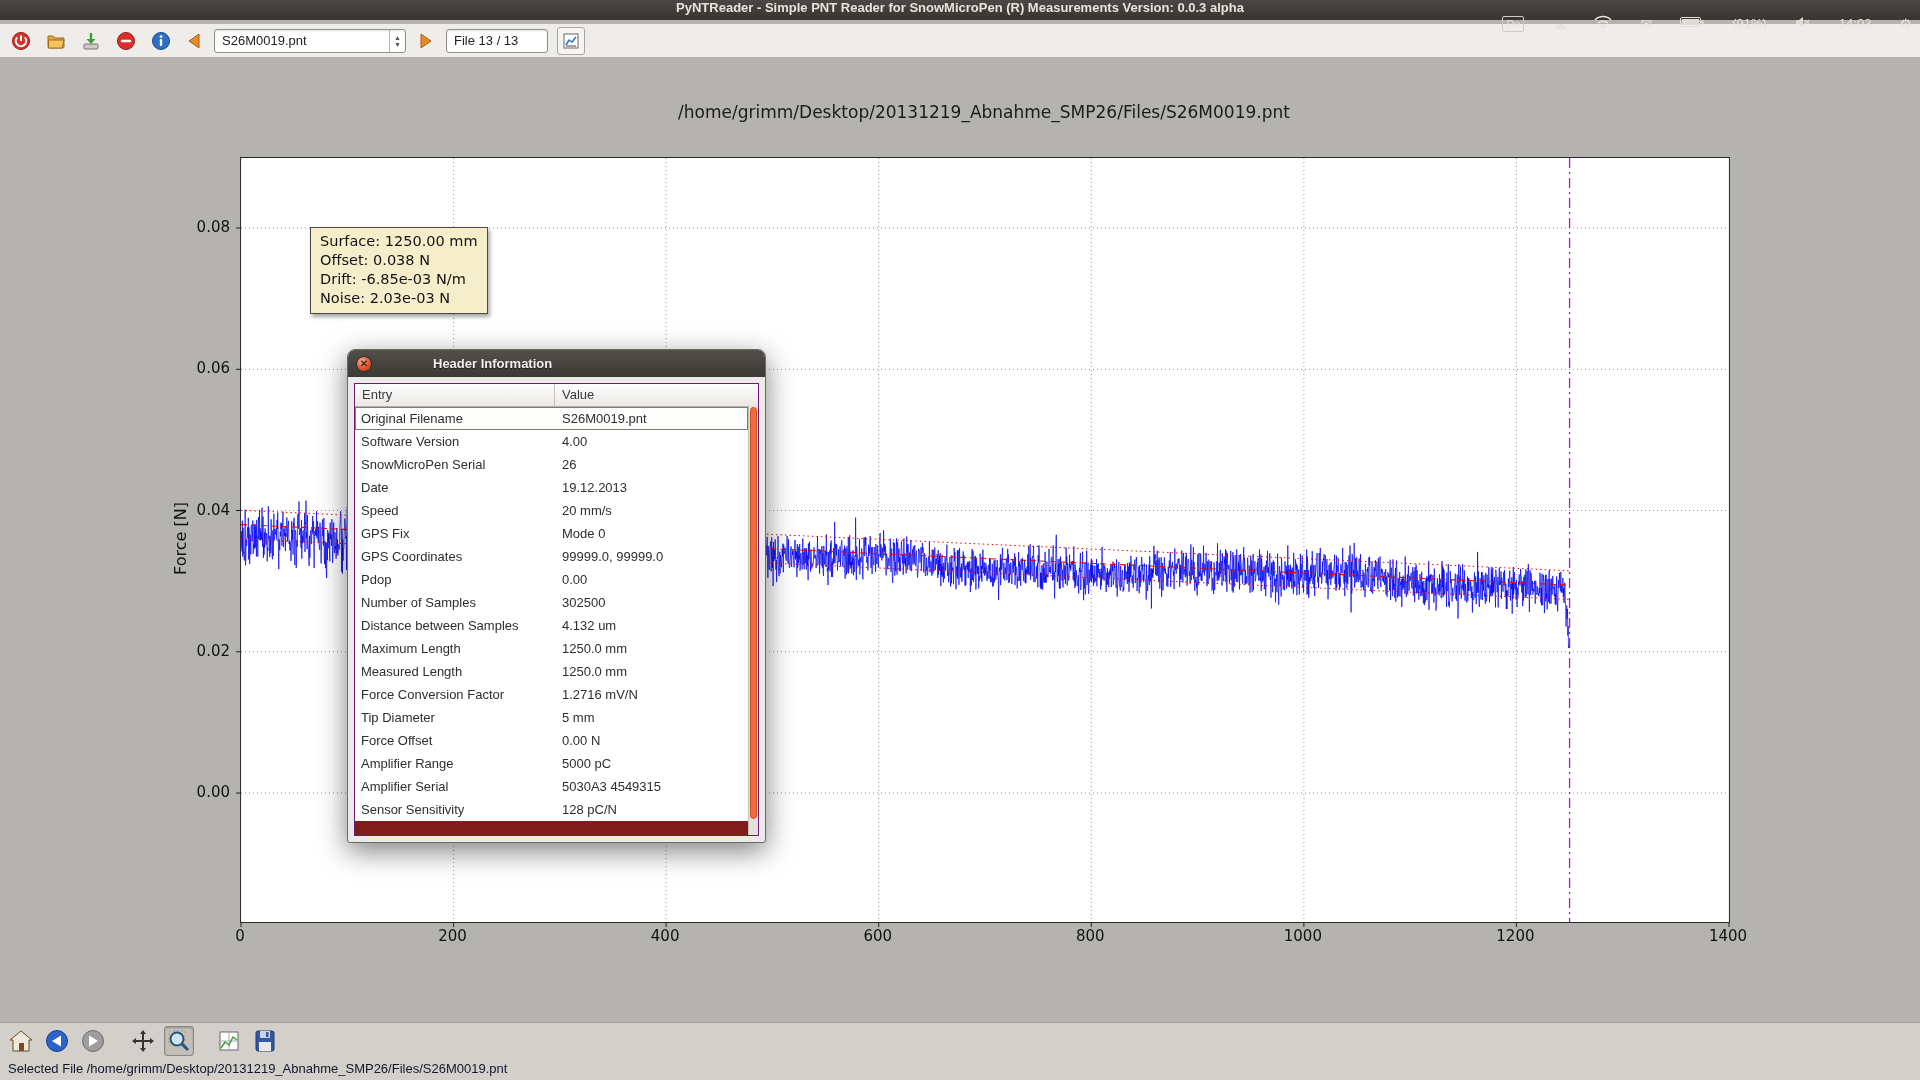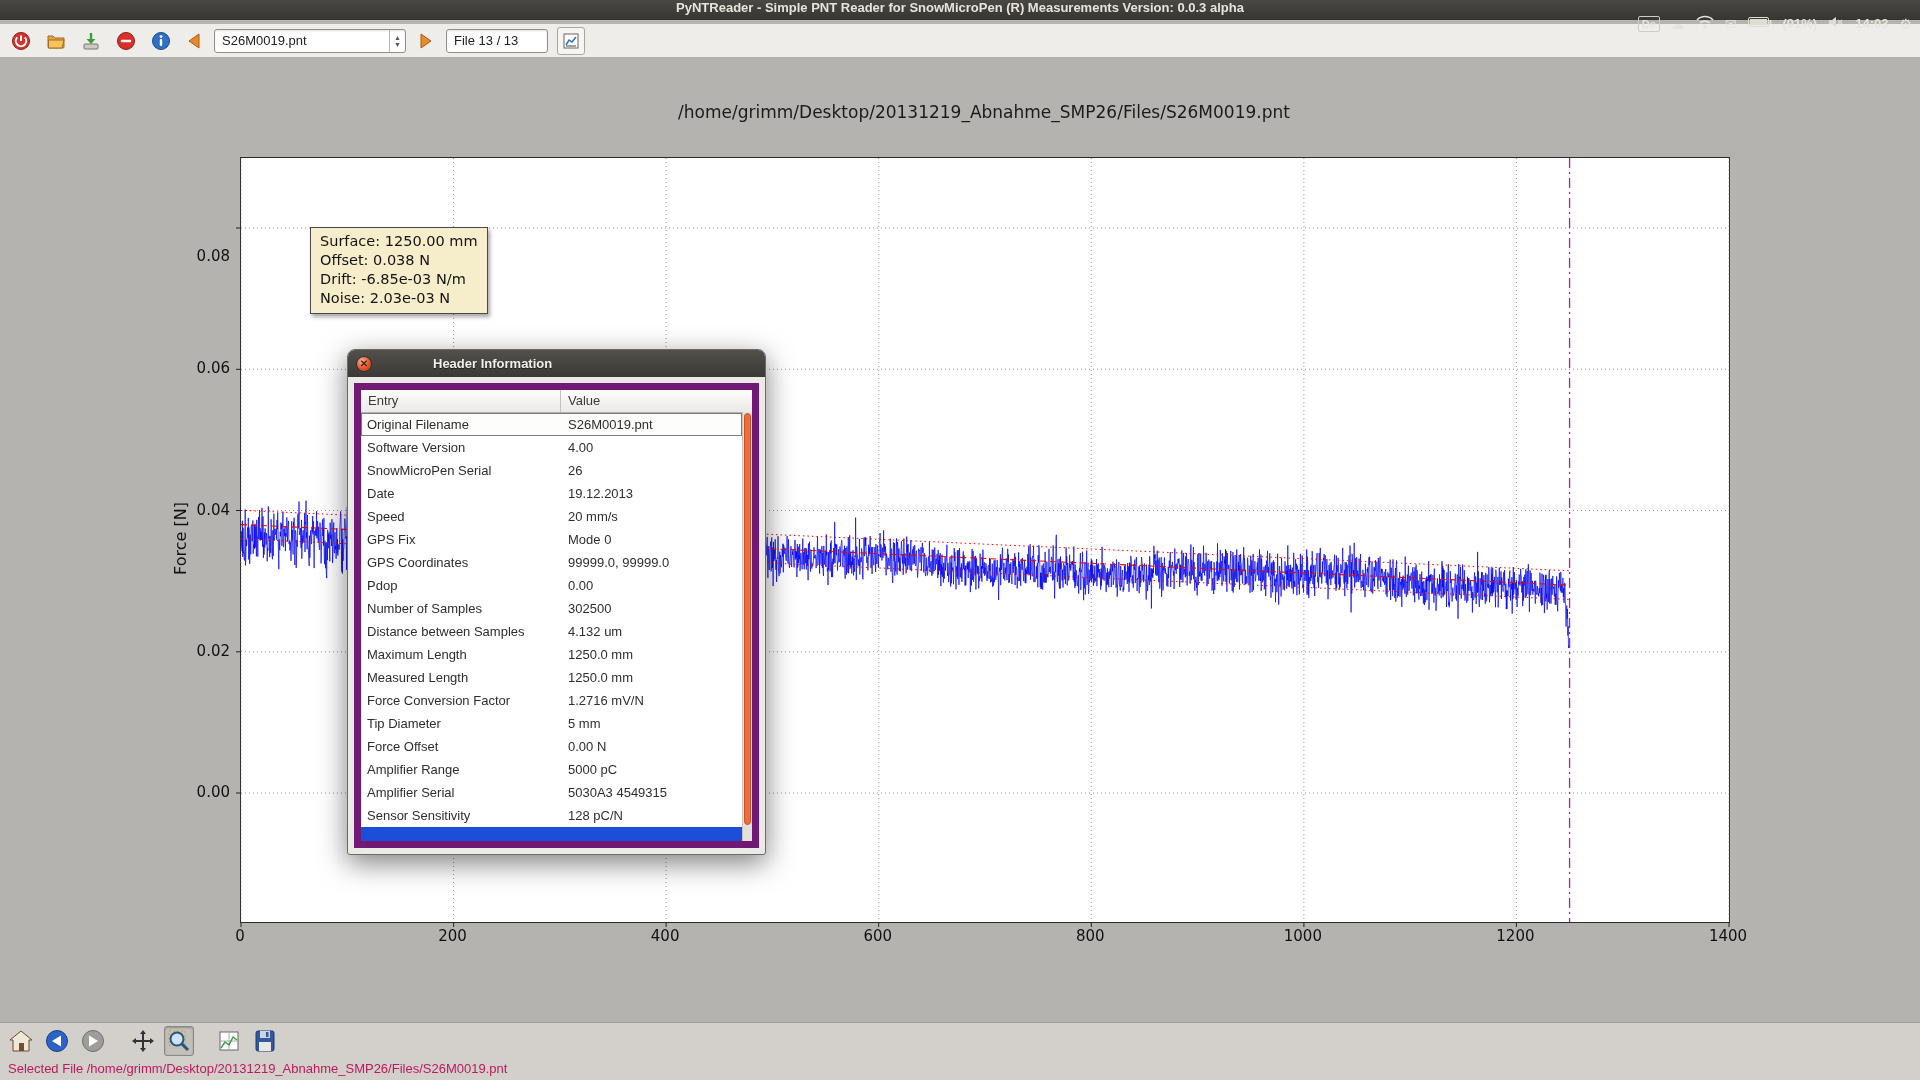--- a/index.html
+++ b/index.html
@@ -5,21 +5,21 @@
   html,body{margin:0;padding:0;}
   body{
     width:1920px;height:1080px;position:relative;overflow:hidden;
     font-family:"Liberation Sans",sans-serif;background:#b5b3b0;
   }
   
   .topbar{position:absolute;top:0;left:0;right:0;height:20px;z-index:60;
     background:linear-gradient(#4a4844,#37352f);color:#e8e4dc;
     display:flex;align-items:center;padding:0 8px;box-sizing:border-box;flex-direction:column;}
   .app-title{font-weight:bold;font-size:13px;white-space:nowrap;}
-  .indicators{margin-left:auto;display:flex;align-items:center;gap:11px;font-size:13px;color:#e8e4dc;font-weight:bold;}
+  .indicators{margin-left:auto;display:flex;align-items:center;gap:28px;font-size:13px;color:#e8e4dc;}
   .kbd-box{border:1px solid #cfccc6;padding:0 3px;font-size:11px;line-height:14px;border-radius:2px;}
   .glyph{font-family:"DejaVu Sans",sans-serif;font-size:14px;line-height:14px;}
   
   .toolbar{position:absolute;top:24px;left:0;right:0;height:34px;z-index:55;
     background:#efedea;border-bottom:1px solid #b3afa9;
     display:flex;align-items:center;gap:9px;padding:0 8px;box-sizing:border-box;}
   .tbtn{width:26px;height:26px;display:flex;align-items:center;justify-content:center;border-radius:3px;}
   .arrowbtn{width:22px;height:24px;display:flex;align-items:center;justify-content:center;}
   .combo{width:192px;height:24px;background:#fff;border:1px solid #938f89;border-radius:3px;
     display:flex;align-items:center;font-size:13px;color:#222;padding-left:7px;box-sizing:border-box;
@@ -53,21 +53,21 @@
     box-shadow:0 8px 28px rgba(0,0,0,.5);box-sizing:border-box;}
   .dialog-titlebar{height:27px;background:linear-gradient(#53504b,#3b3934);
     border-radius:7px 7px 0 0;display:flex;align-items:center;padding:0 8px;}
   .close-btn{width:16px;height:16px;border-radius:50%;box-sizing:border-box;
     background:radial-gradient(circle at 35% 30%,#f5b09a,#e2552f 55%,#bc3c1a);
     border:1px solid #34302a;color:#50200e;font-size:10px;font-weight:bold;
     display:flex;align-items:center;justify-content:center;}
   .dialog-title{color:#f3f1ec;font-size:13px;font-weight:bold;margin-left:28px;
     text-shadow:0 1px 1px rgba(0,0,0,.6);padding-left:33px;}
   .dialog-body{padding:6px;}
-  .tree{position:relative;background:#1d4ed8;border:7px solid #701a75;}
+  .tree{position:relative;background:#7f1d1d;border:1px solid #701a75;}
   .tree-header{display:flex;height:22px;background:linear-gradient(#fdfdfd,#ebe9e6);
     border-bottom:1px solid #b5b2ad;font-size:13px;color:#3a3a3a;}
   .h-entry{width:200px;padding-left:7px;line-height:22px;border-right:1px solid #c4c1bc;box-sizing:border-box;}
   .h-value{flex:1;padding-left:7px;line-height:22px;}
   .tree-rows{height:428px;overflow:hidden;position:relative;margin-right:10px;}
   .tree-row{display:flex;height:23px;line-height:23px;font-size:13px;color:#2e2e2e;background:#fff;}
   .tree-row.selected{outline:1px solid #7e7b76;outline-offset:-1px;background:#fdfdfc;}
   .cell-entry{width:200px;padding-left:6px;box-sizing:border-box;white-space:nowrap;overflow:hidden;}
   .cell-value{flex:1;padding-left:7px;white-space:nowrap;overflow:hidden;}
   .scrollbar{position:absolute;top:22px;right:0;bottom:0;width:10px;background:#e4e1dd;
@@ -75,21 +75,21 @@
   .scroll-thumb{position:absolute;top:1px;left:1px;right:1px;height:96%;background:#ef6c3e;
     border:1px solid #c9511f;border-radius:4px;box-sizing:border-box;}
   
   .navbar{position:absolute;top:1022px;left:0;right:0;height:36px;background:#d3d0cc;
     border-top:1px solid #a19e99;display:flex;align-items:center;gap:6px;
     padding:0 6px;box-sizing:border-box;}
   .nbtn{width:30px;height:30px;display:flex;align-items:center;justify-content:center;border-radius:3px;box-sizing:border-box;}
   .nbtn.active{background:#c3bfba;border:1px solid #8b8883;box-shadow:inset 0 1px 2px rgba(0,0,0,.25);}
   .navgap{width:8px;}
   .statusbar{position:absolute;top:1058px;left:0;right:0;height:22px;background:#d3d0cc;
-    font-size:13px;color:#be185d;padding:3px 8px;box-sizing:border-box;}
+    font-size:13px;color:#0f172a;padding:3px 8px;box-sizing:border-box;}
   
   .grid{stroke:#777;stroke-width:0.8;stroke-dasharray:1,3;}
   .tickmark{stroke:#222;stroke-width:1;}
 </style>
 </head>
 <body>
 
 <div class="topbar">
   <span class="app-title">PyNTReader - Simple PNT Reader for SnowMicroPen (R) Measurements Version: 0.0.3 alpha</span>
   <div class="indicators">
@@ -230,21 +230,21 @@
       <div class="xtick" style="left: 1060.29px; top: 869px;">800</div>
       <div class="xtick" style="left: 1272.86px; top: 869px;">1000</div>
       <div class="xtick" style="left: 1485.43px; top: 869px;">1200</div>
       <div class="xtick" style="left: 1698px; top: 869px;">1400</div>
     </div>
   <div id="ytick-labels">
       <div class="ytick" style="top: 725px;">0.00</div>
       <div class="ytick" style="top: 583.75px;">0.02</div>
       <div class="ytick" style="top: 442.5px;">0.04</div>
       <div class="ytick" style="top: 301.25px;">0.06</div>
-      <div class="ytick" style="top: 160px; margin-top: 29px;">0.08</div>
+      <div class="ytick" style="top: 160px;">0.08</div>
     </div>
 
   <div class="ylabel">Force [N]</div>
 
   <div class="annotation" id="annotation-box">
       <div>Surface: 1250.00 mm</div>
       <div>Offset: 0.038 N</div>
       <div>Drift: -6.85e-03 N/m</div>
       <div>Noise: 2.03e-03 N</div>
     </div>

